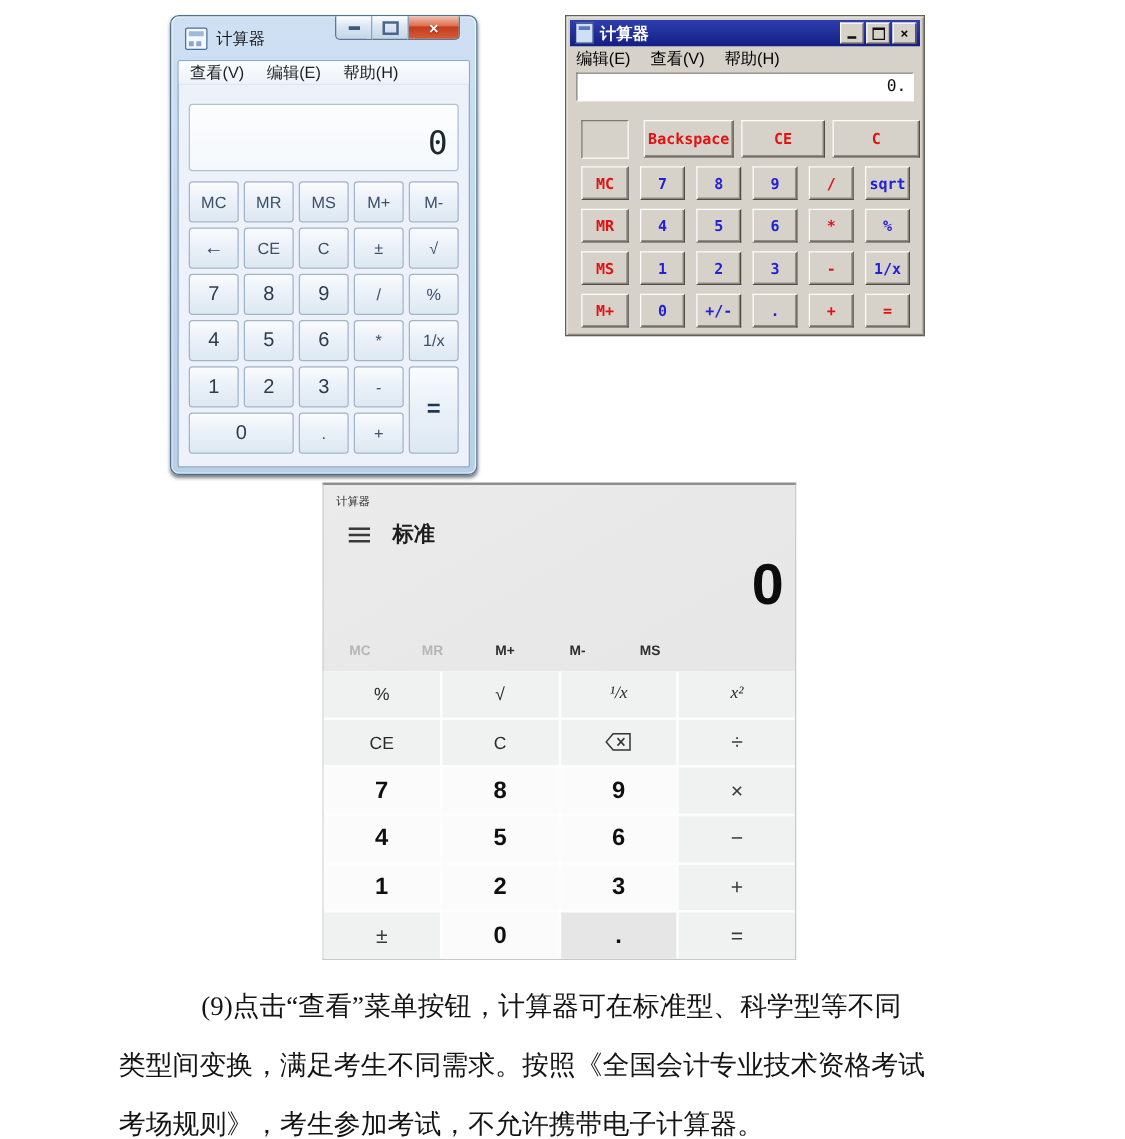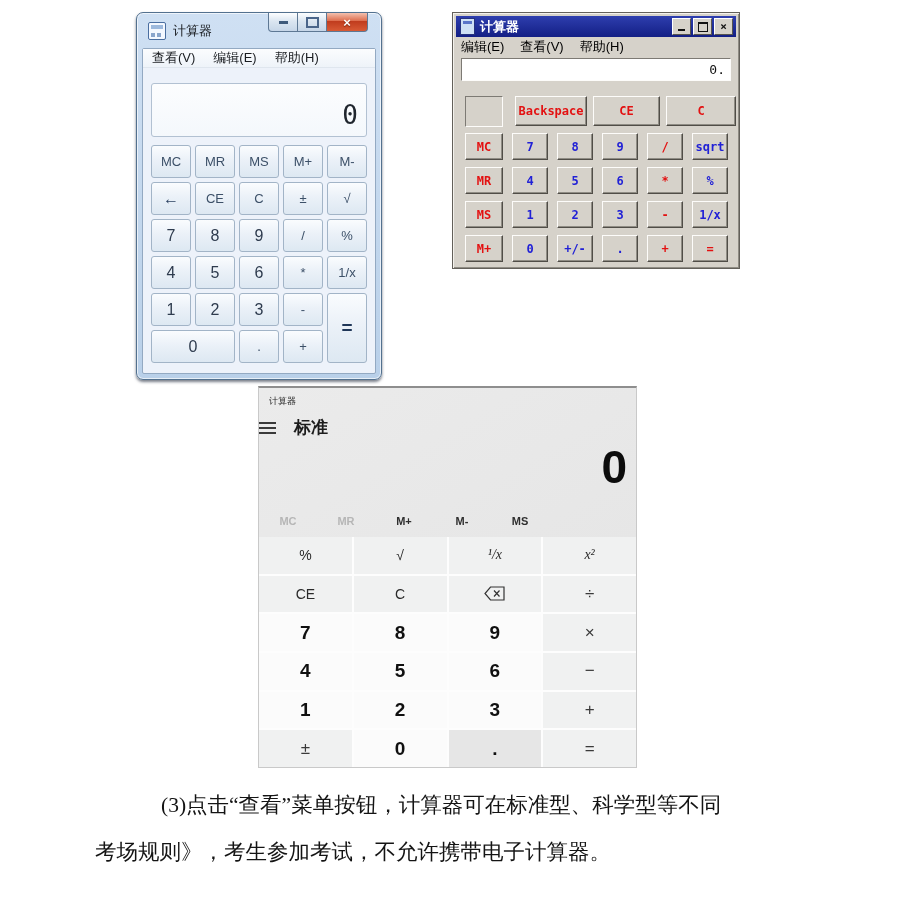--- a/index.html
+++ b/index.html
@@ -75,21 +75,21 @@
   .xp-grid{margin:7px 9px 0;display:grid;grid-template-columns:38px repeat(5,36px);
       grid-template-rows:repeat(4,27px);column-gap:9px;row-gap:7px;}
   .red{color:#e31111;}
   .blue{color:#2121d6;}
 
   
   .w10{position:absolute;left:258px;top:386px;width:379px;height:382px;
       background:linear-gradient(150deg,#ebebeb,#e3e3e3);border:1px solid #c9c9c9;border-top:2px solid #8e8e8e;
       box-sizing:border-box;}
   .w10-apptitle{position:absolute;left:10px;top:7px;font-size:9px;color:#2b2b2b;}
-  .w10-nav{position:absolute;left:0;top:28px;display:flex;align-items:center;}
+  .w10-nav{position:absolute;left:20px;top:28px;display:flex;align-items:center;}
   .w10-burger{width:17px;height:12px;display:flex;flex-direction:column;justify-content:space-between;cursor:default;}
   .w10-burger span{display:block;height:2px;background:#3a3a3a;}
   .w10-mode{margin-left:18px;font-size:17px;font-weight:600;color:#1c1c1c;}
   .w10-display{position:absolute;right:9px;top:52px;font-size:46px;font-weight:700;color:#0c0c0c;
       font-family:"Liberation Sans",sans-serif;}
   .w10-memrow{position:absolute;left:0;top:127px;width:290px;display:flex;}
   .w10-mem{flex:1;text-align:center;font-size:11px;font-weight:700;color:#2f2f2f;cursor:default;}
   .w10-mem.dis{color:#b6b6b6;}
   .w10-grid{position:absolute;left:0;right:0;top:149px;bottom:0;display:grid;
       grid-template-columns:repeat(4,1fr);grid-template-rows:repeat(6,1fr);gap:2px;background:#fdfdfd;}
@@ -276,15 +276,16 @@
     <div class="k k-op">+</div>
 
     <div class="k k-op">±</div>
     <div class="k k-num">0</div>
     <div class="k k-dot">.</div>
     <div class="k k-op">=</div>
   </div>
 </div>
 
 <div class="para">
-  <div class="l1">(3)点击“查看”菜单按钮，计算器可在标准型、科学型等不同</div>
+  <div class="l1">(9)点击“查看”菜单按钮，计算器可在标准型、科学型等不同</div>
+  <div>类型间变换，满足考生不同需求。按照《全国会计专业技术资格考试</div>
   <div>考场规则》，考生参加考试，不允许携带电子计算器。</div>
 </div>
 
 </body></html>

